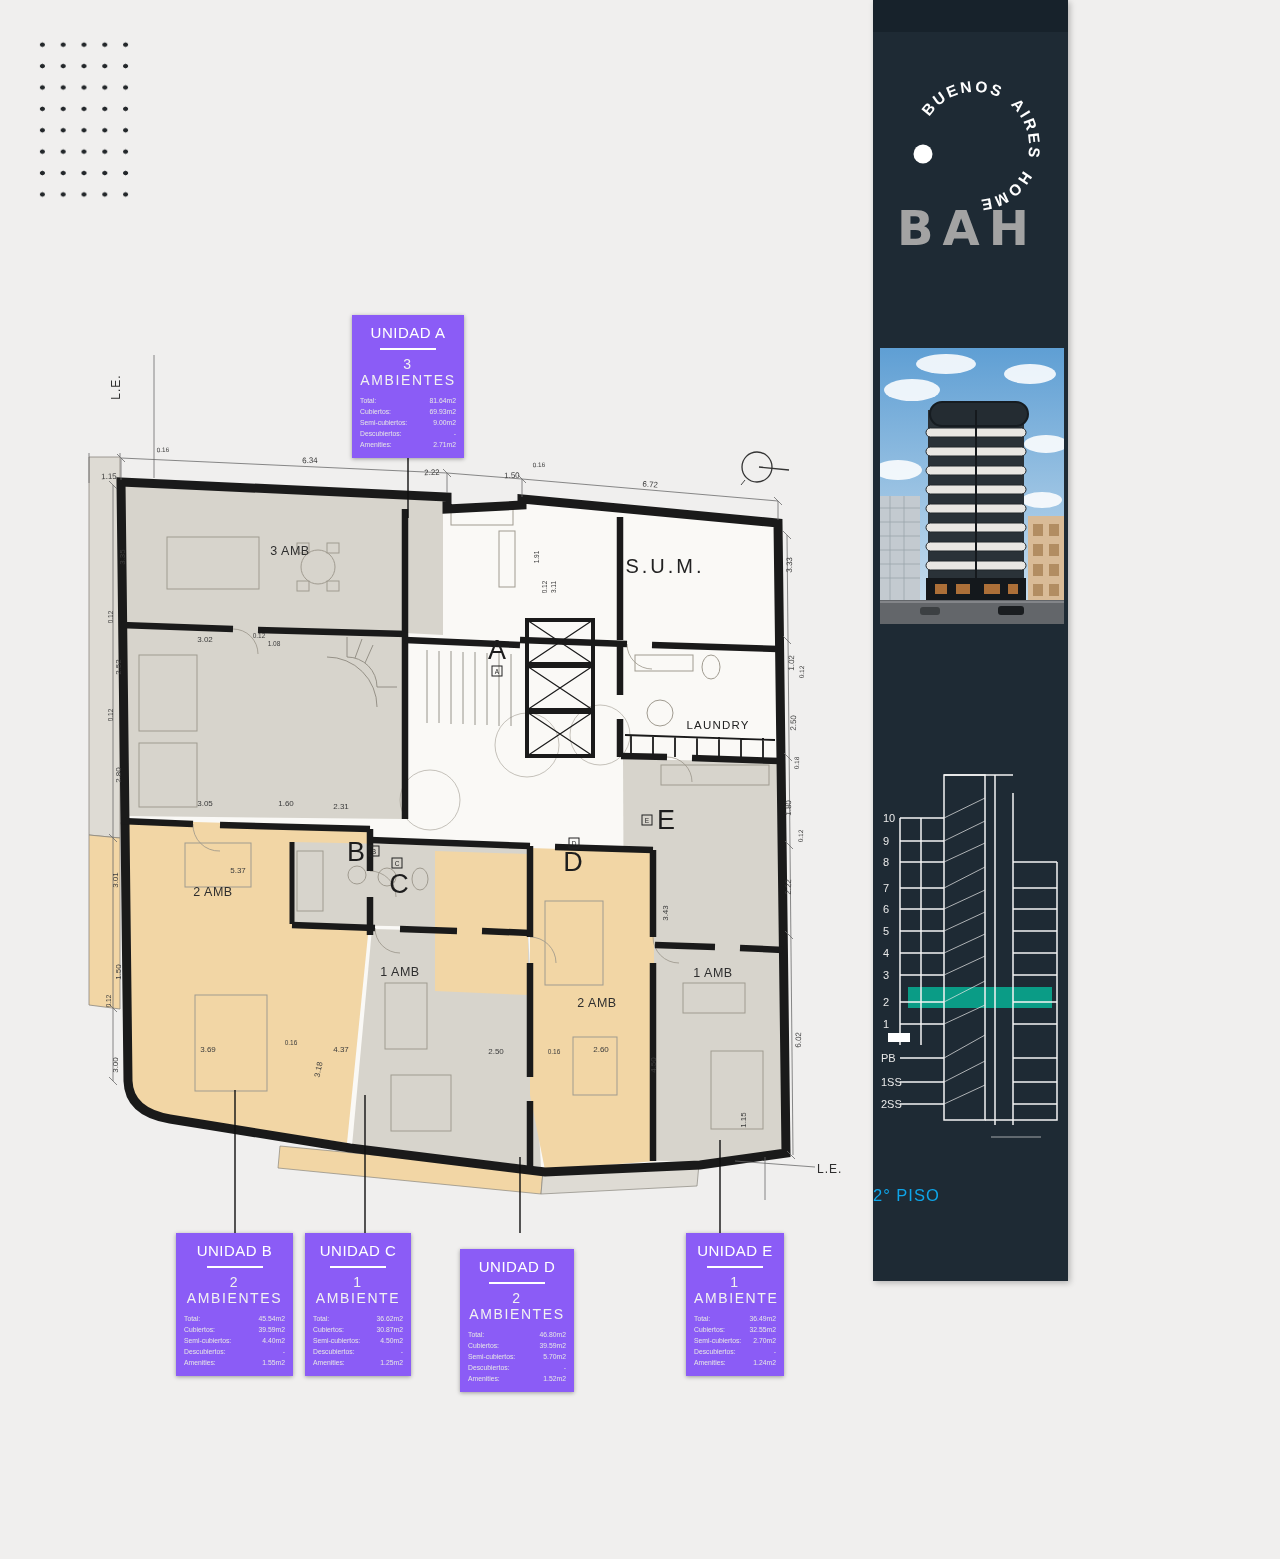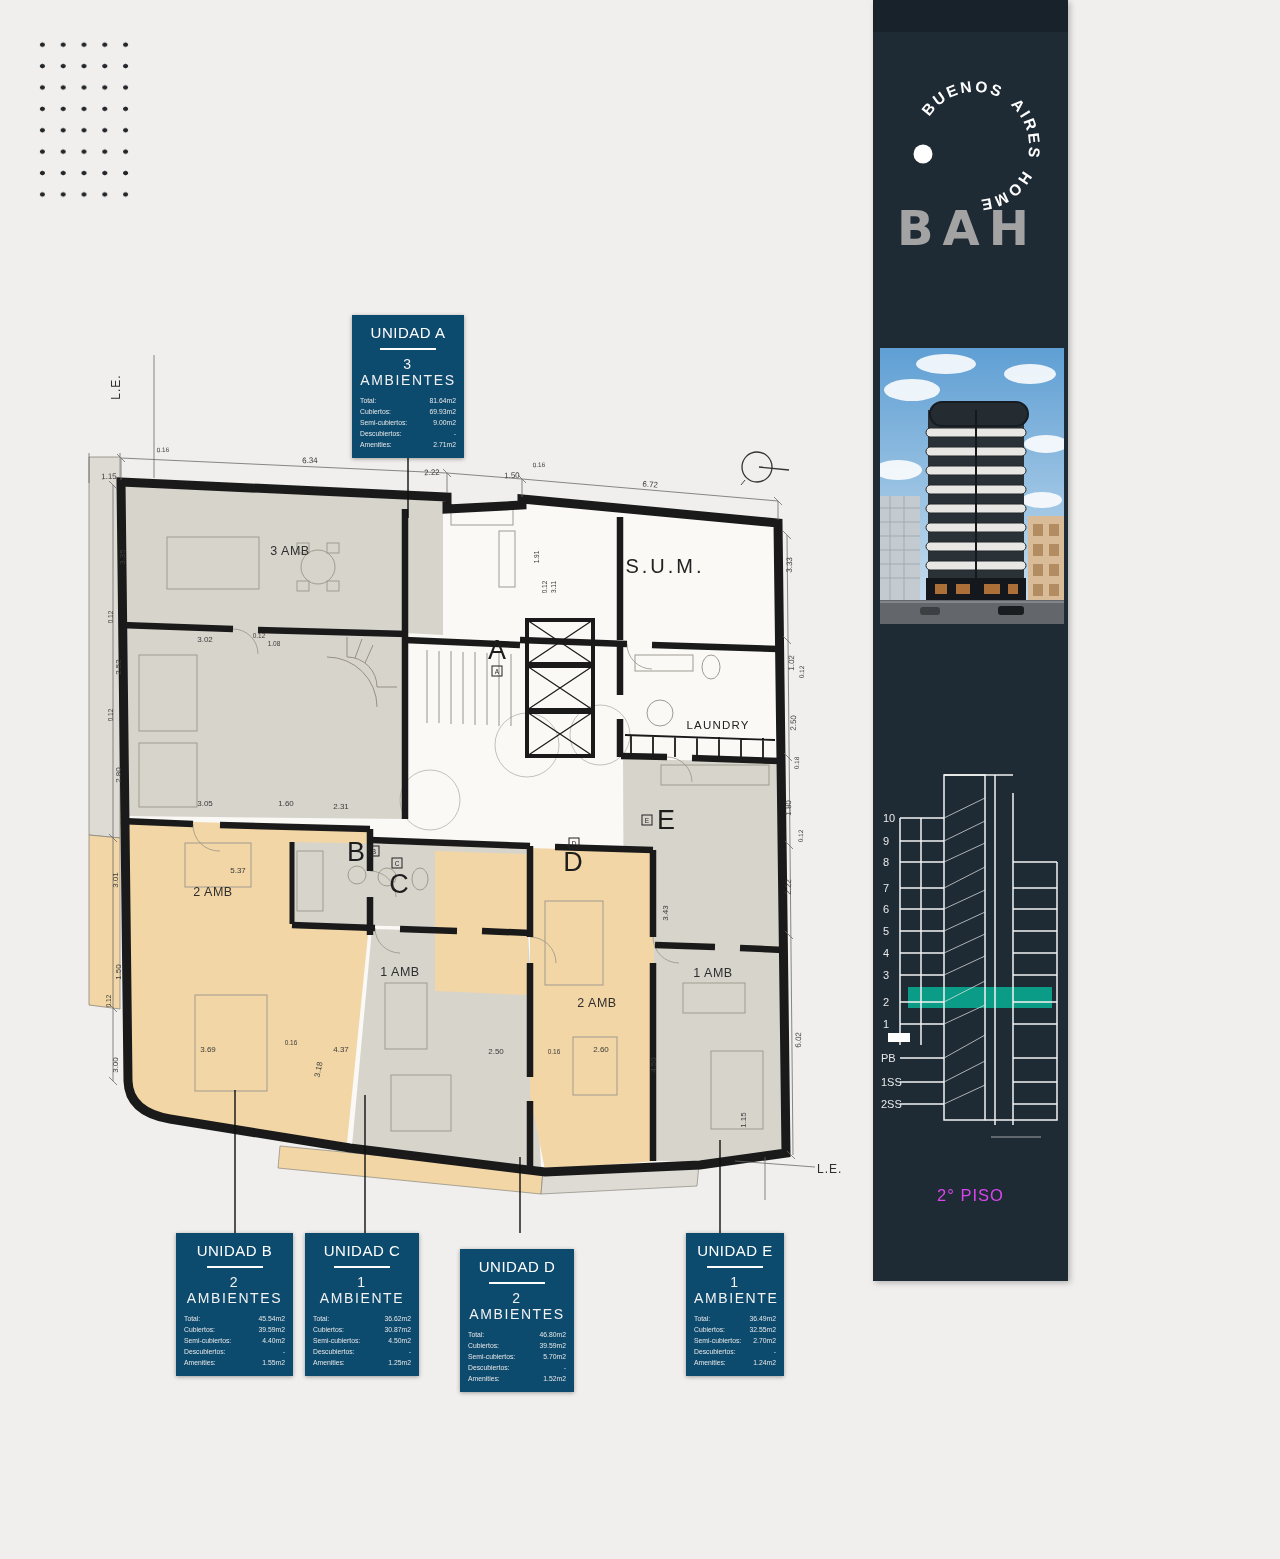--- a/index.html
+++ b/index.html
@@ -3,36 +3,36 @@
 <meta charset="utf-8">
 <style>
   html,body{margin:0;padding:0;}
   body{font-family:"Liberation Sans",sans-serif;}
   .page{position:relative;width:1280px;height:1559px;background:#f0efee;overflow:hidden;}
   .dot-grid{position:absolute;left:30px;top:32px;width:106px;height:170px;
     background-image:radial-gradient(circle,#23272a 2.1px,transparent 2.6px);
     background-size:20.8px 21.4px;background-position:2px 2px;}
   .plan-svg{position:absolute;left:75px;top:295px;width:770px;height:1065px;}
   
-  .unit-box{position:absolute;background:#0c4a6e;color:#fff;box-sizing:border-box;
+  .unit-box{position:absolute;background:#8b5cf6;color:#fff;box-sizing:border-box;
     padding:9px 8px 8px 8px;box-shadow:0 1px 4px rgba(0,0,0,.35);}
   .unit-box .ub-title{font-size:15px;font-weight:400;text-align:center;letter-spacing:.5px;}
   .unit-box .ub-divider{width:56px;height:2px;background:#fff;margin:7px auto 6px auto;}
   .unit-box .ub-subtitle{font-size:14px;letter-spacing:1.6px;text-align:center;margin-bottom:8px;color:#f2f2f2;}
   .unit-box .ub-row{display:flex;justify-content:space-between;font-size:6.8px;line-height:1.6;color:#e6e6e6;}
   
   .sidebar{position:absolute;left:873px;top:0;width:195px;height:1281px;background:#1e2a34;
     box-shadow:2px 2px 6px rgba(0,0,0,.25);}
   .sidebar .top-strip{position:absolute;left:0;top:0;width:100%;height:32px;background:#17222b;}
   .logo-svg{position:absolute;left:0;top:24px;width:195px;height:200px;}
   .wordmark{position:absolute;left:0;top:200px;width:195px;color:#a3a3a3;
     font-size:48px;font-weight:700;letter-spacing:9px;font-family:"DejaVu Sans",sans-serif;padding-left:24px;}
   .photo-svg{position:absolute;left:7px;top:348px;width:184px;height:276px;}
   .section-svg{position:absolute;left:0;top:765px;width:195px;height:395px;}
-  .floor-caption{position:absolute;left:0;top:1186px;width:195px;text-align:center;color:#d946ef;
+  .floor-caption{position:absolute;left:0;top:1186px;width:195px;color:#0ea5e9;
     font-size:16.5px;letter-spacing:1px;}
   
   text{font-family:"Liberation Sans",sans-serif;}
   .dim{font-size:8px;fill:#3c3c3c;}
   .dim-s{font-size:6.5px;fill:#3c3c3c;}
   .room-label{font-size:12.5px;fill:#2e2e2e;letter-spacing:.5px;}
   .sum-label{font-size:20px;fill:#222;letter-spacing:3px;}
   .laundry-label{font-size:11.5px;fill:#222;letter-spacing:1.2px;}
   .unit-letter{font-size:27px;fill:#1d1d1d;}
   .marker-letter{font-size:6.5px;fill:#1d1d1d;}
@@ -306,21 +306,21 @@
     <div class="ub-row">
         <span>Descubiertos:</span>
         <span>-</span>
       </div>
     <div class="ub-row">
         <span>Amenities:</span>
         <span>1.55m2</span>
       </div>
   </div>
 
-  <div class="unit-box" style="left:305px;top:1233px;width:114px;">
+  <div class="unit-box" style="left:305px;top:1233px;width:106px;">
     <div class="ub-title">UNIDAD C</div>
     <div class="ub-divider"></div>
     <div class="ub-subtitle">1 AMBIENTE</div>
     <div class="ub-row">
         <span>Total:</span>
         <span>36.62m2</span>
       </div>
     <div class="ub-row">
         <span>Cubiertos:</span>
         <span>30.87m2</span>

